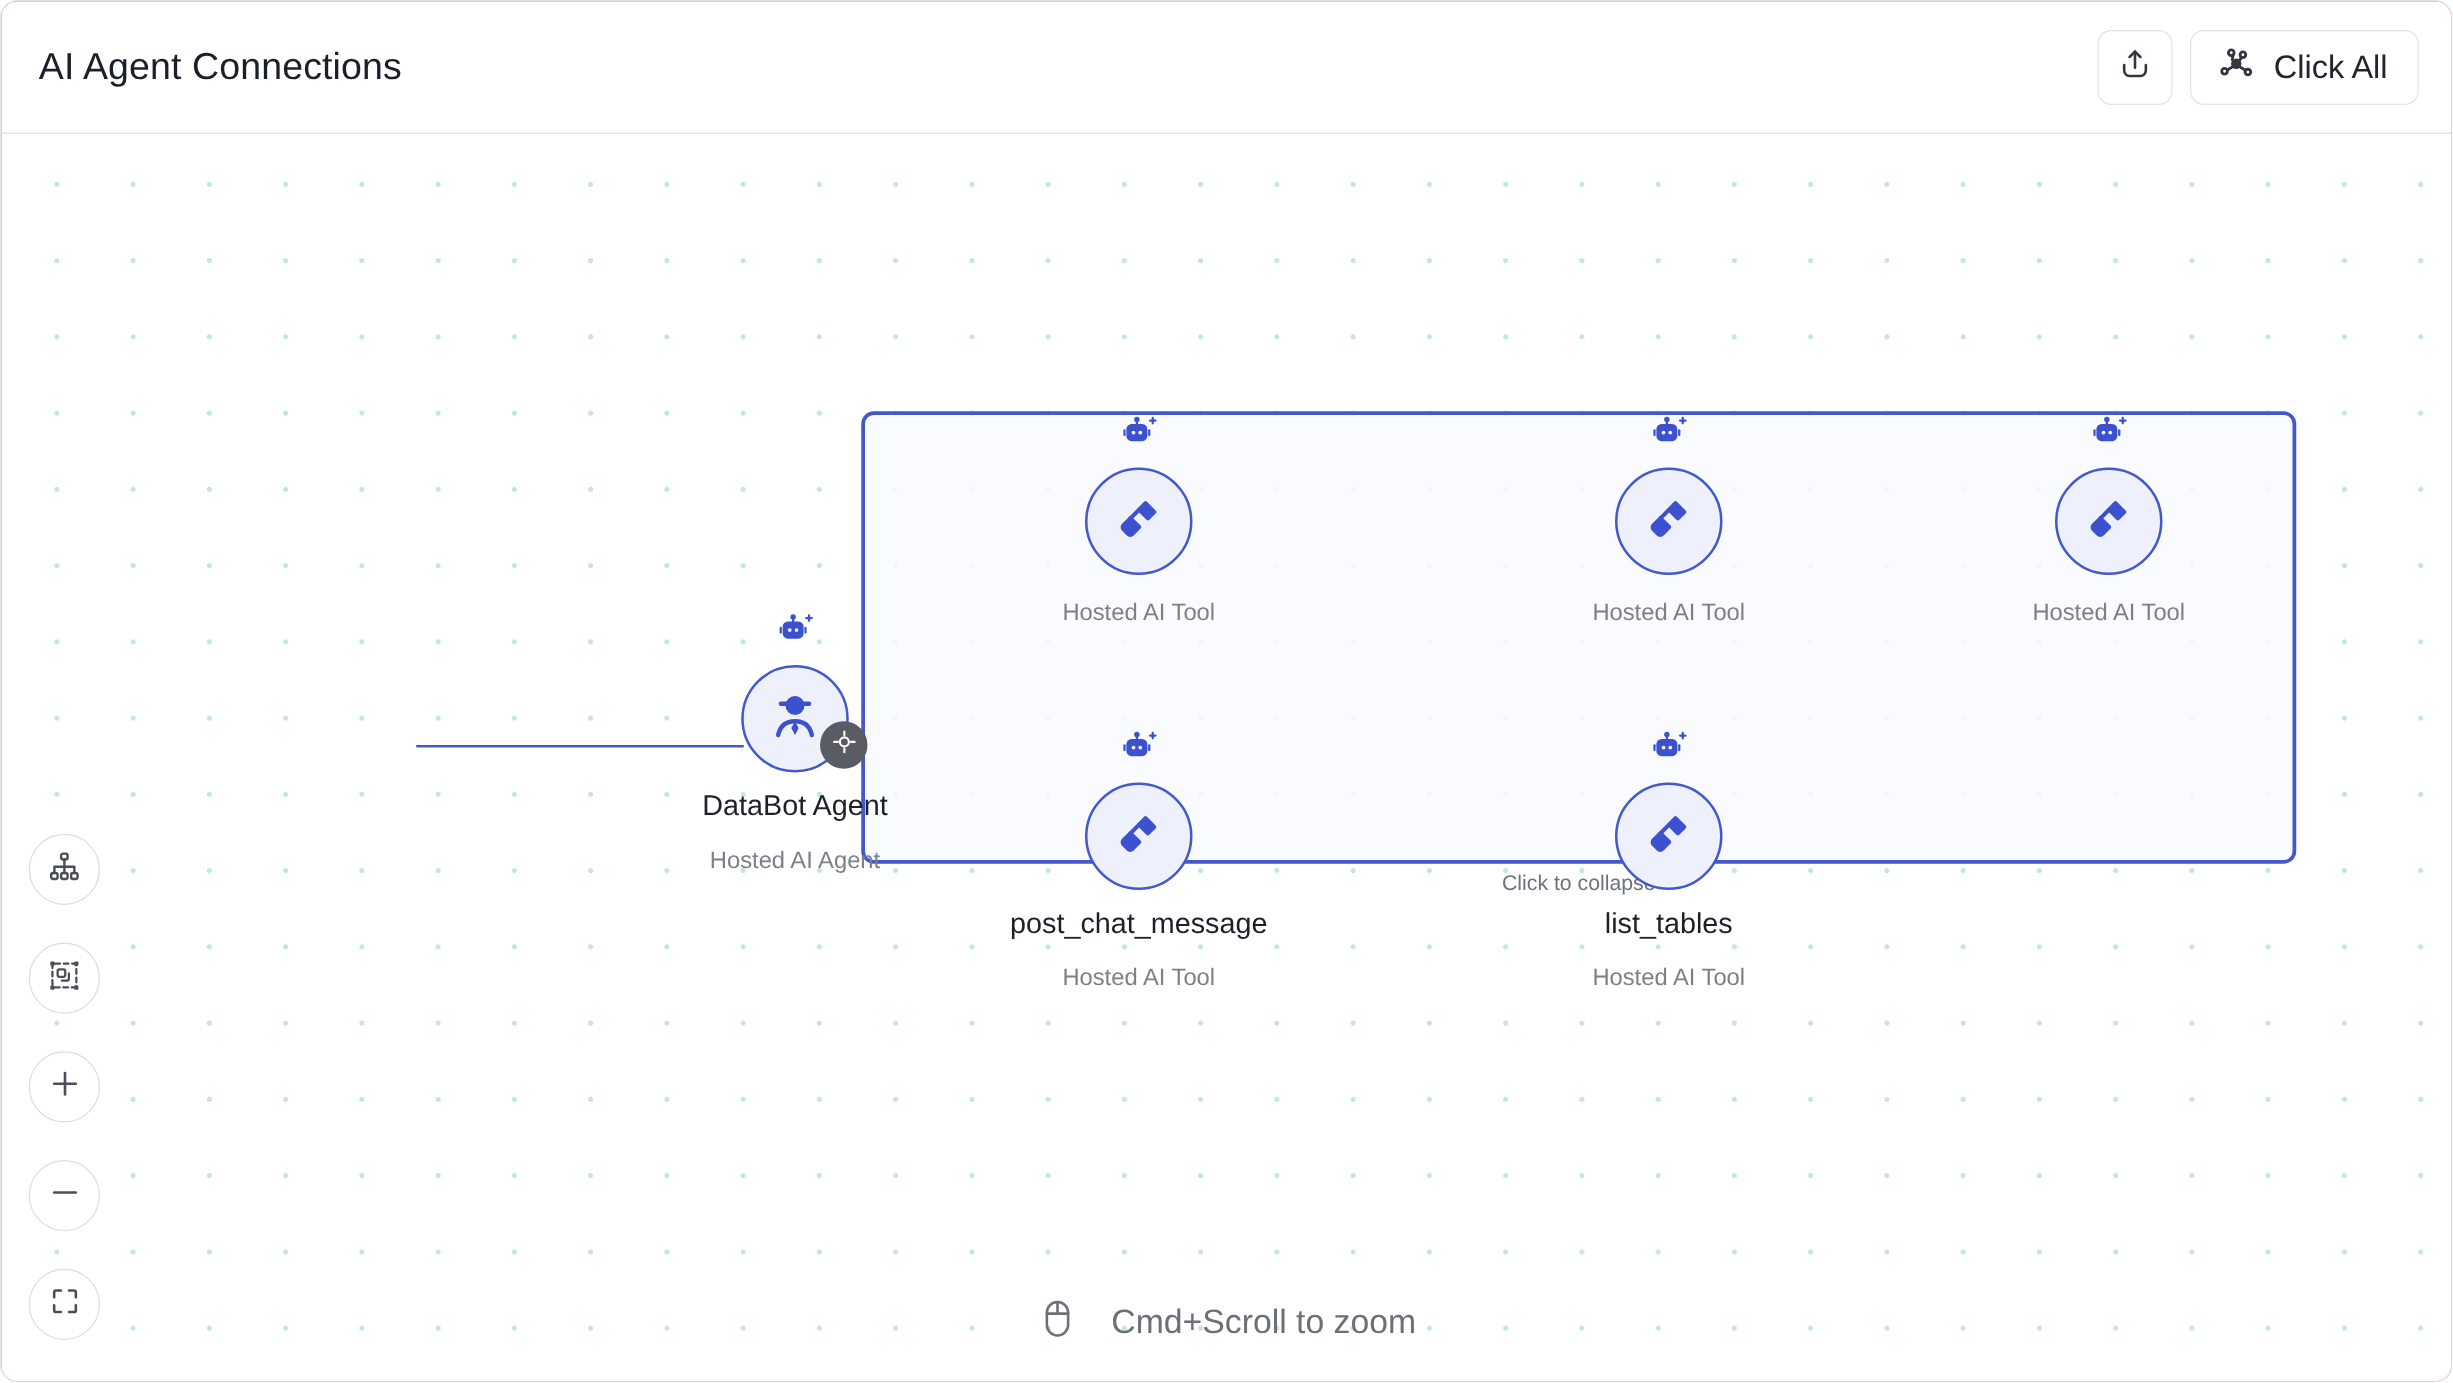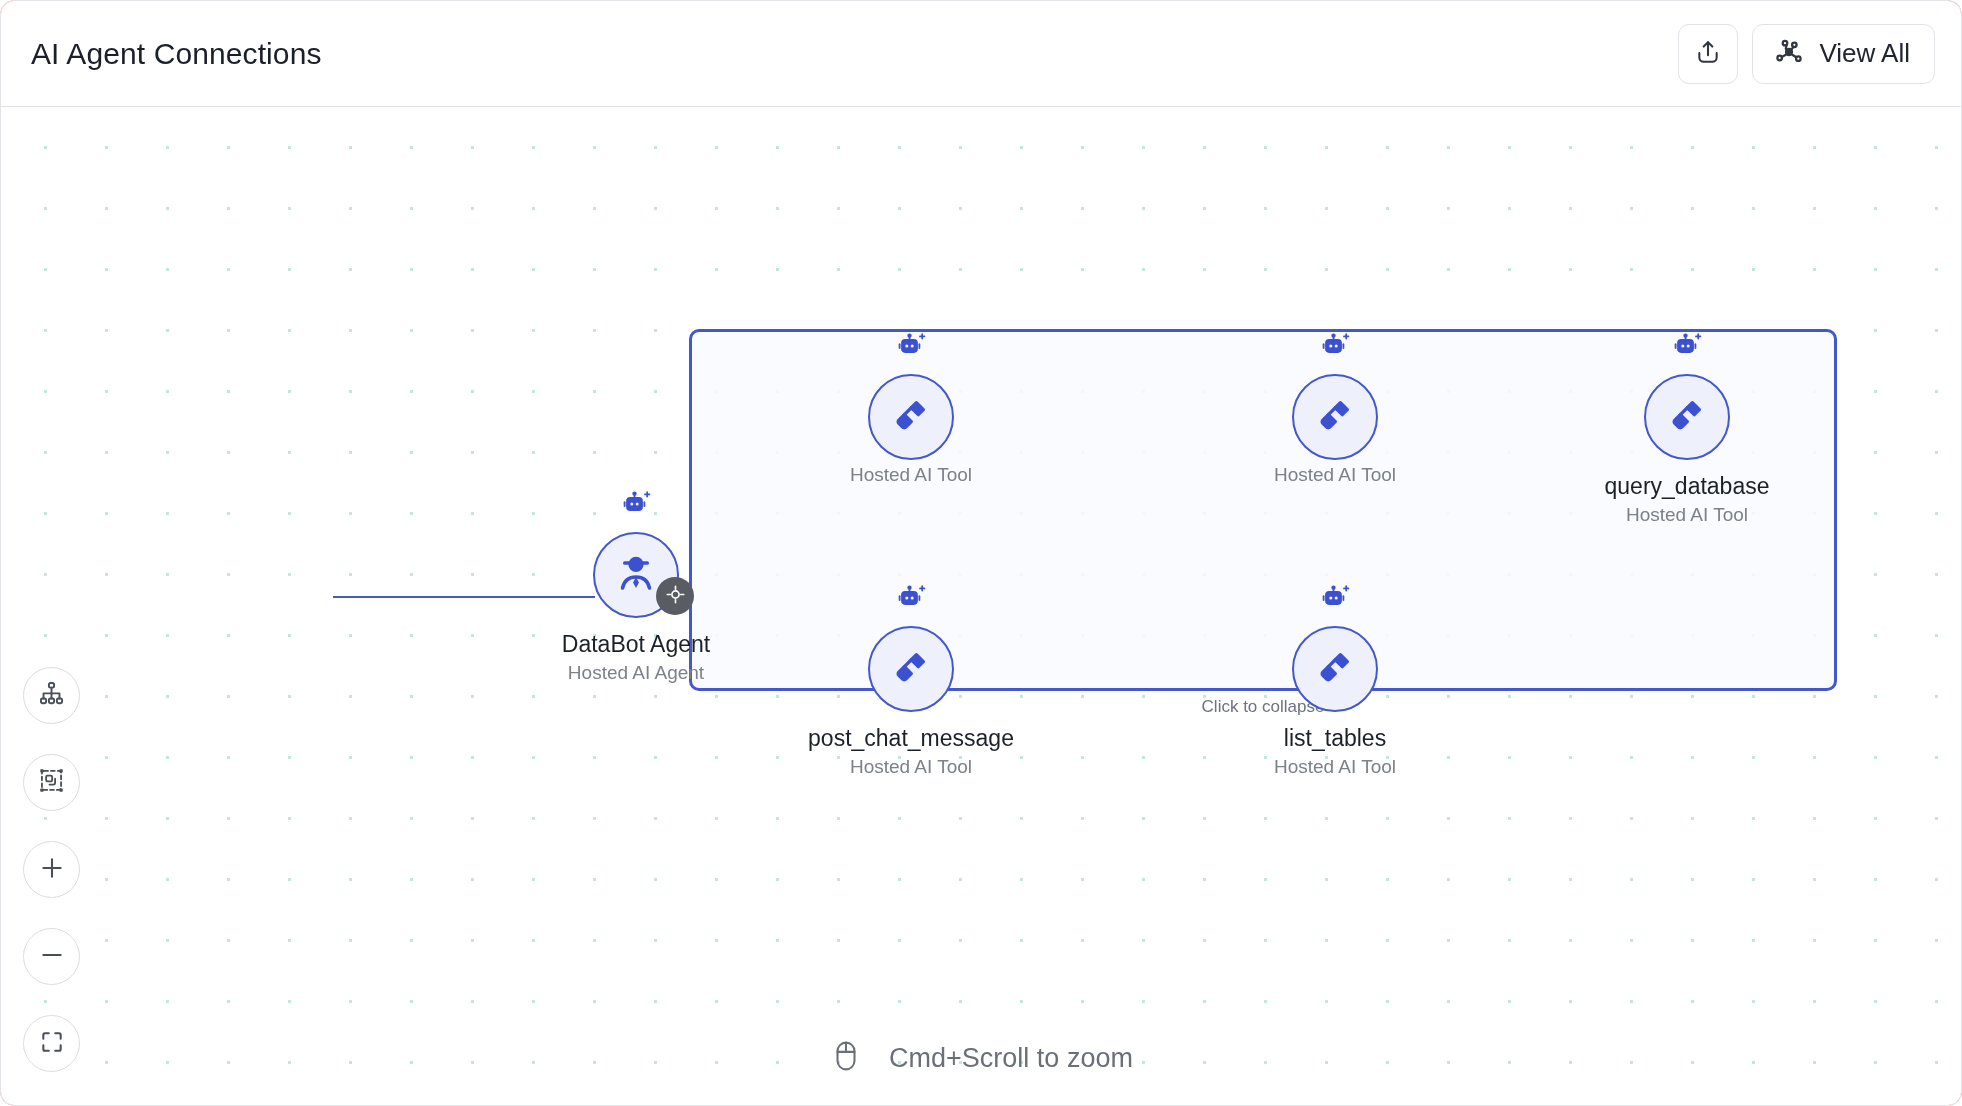--- a/index.html
+++ b/index.html
@@ -88,21 +88,21 @@
   }
   .node-badge{
     position:absolute;top:-46px;left:50%;transform:translateX(-50%);
     width:34px;height:30px;display:flex;align-items:center;justify-content:center;
   }
   .node-label{
     margin-top:14px;font-size:23px;color:#1c2029;line-height:1.12;
     white-space:nowrap;
   }
   .node-sub{
-    margin-top:4px;font-size:19px;color:#7c8089;white-space:nowrap;
+    margin-top:20px;font-size:19px;color:#7c8089;white-space:nowrap;
   }
   .node-wide{width:420px;margin-left:-210px;}
 
   .drag-handle{
     position:absolute;width:38px;height:38px;border-radius:50%;
     background:#595c63;display:flex;align-items:center;justify-content:center;
     cursor:grab;z-index:30;
   }
 
   
@@ -151,21 +151,21 @@
             <circle cx="5" cy="16.5" r="1.7"></circle>
             <circle cx="9" cy="5.4" r="1.7"></circle>
             <circle cx="16" cy="6.6" r="1.7"></circle>
             <circle cx="19" cy="17" r="1.7"></circle>
             <path d="M9.6 9.6 10.1 7.1"></path>
             <path d="M14.1 9.8 15.2 8.2"></path>
             <path d="M9.6 14 6.6 15.7"></path>
             <path d="M14.4 14 17.5 15.9"></path>
           </svg>
         </span>
-        <span class="view-all-label">View All</span>
+        <span class="view-all-label">Click All</span>
       </div>
 
     </div>
   </div>
 
   <div class="canvas">
 
     <div class="group-box" style="left:688px;top:222px;width:1148px;height:362px;"></div>
     <div class="group-caption" style="left:688px;top:590px;width:1148px;">Click to collapse</div>
 
@@ -273,21 +273,20 @@
           </svg>
         </div>
         <span>
           <svg width="38" height="38" viewBox="0 0 24 24" fill="none" stroke="#3c51cf" stroke-width="2.1" stroke-linecap="round" stroke-linejoin="round">
             <path d="M15.4 4.2l4.4 4.4-3.2 3.2-4.4-4.4z" fill="#3c51cf"></path>
             <path d="M12.2 7.4 7.8 11.8"></path>
             <path d="M7.8 11.8 4.3 15.3a1.4 1.4 0 0 0 0 2l2.4 2.4a1.4 1.4 0 0 0 2 0l3.5-3.5z" fill="#3c51cf"></path>
           </svg>
         </span>
       </div>
-      <div class="node-label">query_database</div>
       <div class="node-sub">Hosted AI Tool</div>
     </div>
 
     <div class="node node-wide" style="left:910px;top:519px;">
       <div class="node-circle">
         <div class="node-badge">
           <svg width="32" height="28" viewBox="0 0 32 28" fill="none" stroke="#3c51cf" stroke-width="1.8" stroke-linecap="round" stroke-linejoin="round">
             <rect x="7" y="9" width="15" height="12" rx="3.2" fill="#3c51cf" stroke="#3c51cf"></rect>
             <circle cx="11.8" cy="15" r="1.5" fill="#f7f9ff" stroke="none"></circle>
             <circle cx="17.2" cy="15" r="1.5" fill="#f7f9ff" stroke="none"></circle>

